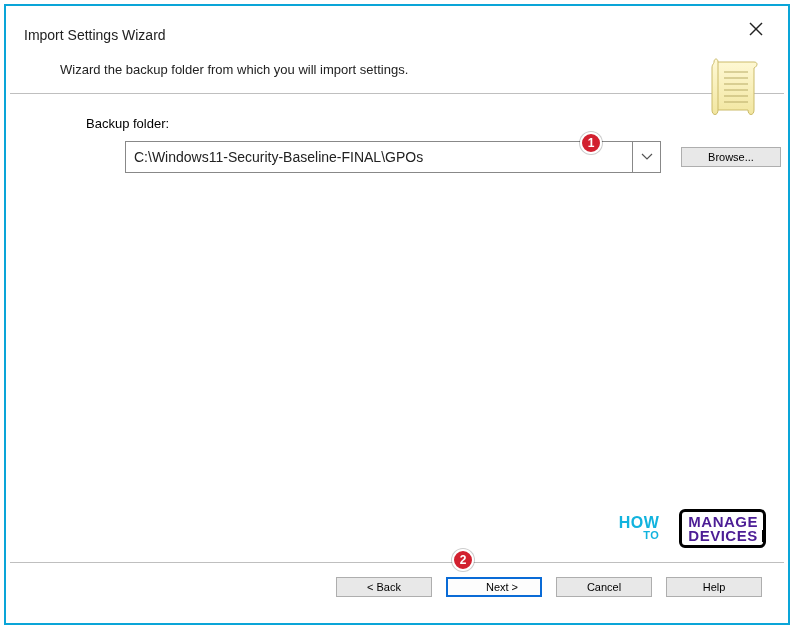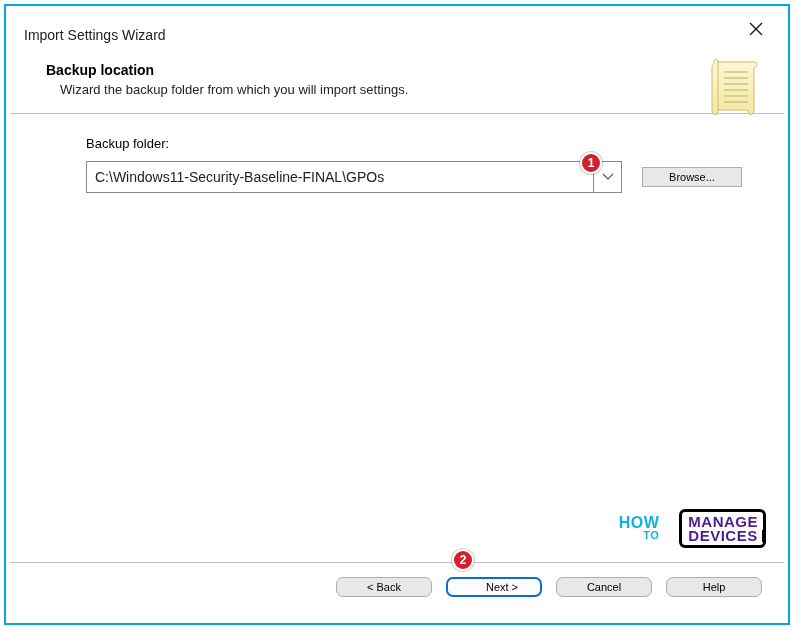--- a/index.html
+++ b/index.html
@@ -52,21 +52,21 @@
       right: 22px; top: 6px;
       width: 56px; height: 64px;
     }
     .content {
       flex: 1;
       padding: 22px 24px 0 76px;
       border-bottom: 1px solid #bfbfbf;
       position: relative;
     }
     .label { margin-bottom: 10px; }
-    .row { display: flex; gap: 20px; align-items: center; }
+    .row { display: flex; gap: 20px; align-items: center; margin-left: 39px; }
     .combo {
       position: relative;
       flex: 0 0 536px;
       height: 32px;
       border: 1px solid #888;
       display: flex;
       align-items: center;
       background: #fff;
     }
     .combo input {
@@ -97,21 +97,21 @@
       font-size: 11px;
       cursor: pointer;
       padding: 0 12px;
     }
     .footer {
       padding: 14px 22px 22px 22px;
       display: flex;
       justify-content: flex-end;
       gap: 14px;
     }
-    .footer .btn { min-width: 96px; border-radius: 7px; }
+    .footer .btn { min-width: 96px; }
     .btn.primary {
       border: 2px solid #0a6bd6;
       background: #fdfdfd;
       padding-left: 28px;
     }
     .marker {
       position: absolute;
       width: 22px; height: 22px;
       border-radius: 50%;
       background: #d2202f;
@@ -166,21 +166,20 @@
       <div class="title">Import Settings Wizard</div>
       <div class="close">
         <svg viewBox="0 0 16 16" width="16" height="16">
             <line x1="2" y1="2" x2="14" y2="14" stroke="#222" stroke-width="1.4"></line>
             <line x1="14" y1="2" x2="2" y2="14" stroke="#222" stroke-width="1.4"></line>
           </svg>
       </div>
     </div>
 
     <div class="header">
-      <h2>Backup location</h2>
       <p>Wizard the backup folder from which you will import settings.</p>
       <div class="doc-icon">
         <svg viewBox="0 0 56 64" width="56" height="64">
           <defs>
             <linearGradient id="pg" x1="0" y1="0" x2="0" y2="1">
               <stop offset="0" stop-color="#fff9d6"></stop>
               <stop offset="1" stop-color="#f2e6a0"></stop>
             </linearGradient>
           </defs>
           <path d="M8 6 C8 2 12 2 12 6 L12 54 C12 60 6 60 6 54 L6 12 C6 8 8 8 8 6 Z M12 6 L48 6 C52 6 52 10 48 12 L48 54 C48 60 42 60 42 54 L12 54" fill="url(#pg)" stroke="#cbbb6a" stroke-width="1"></path>

